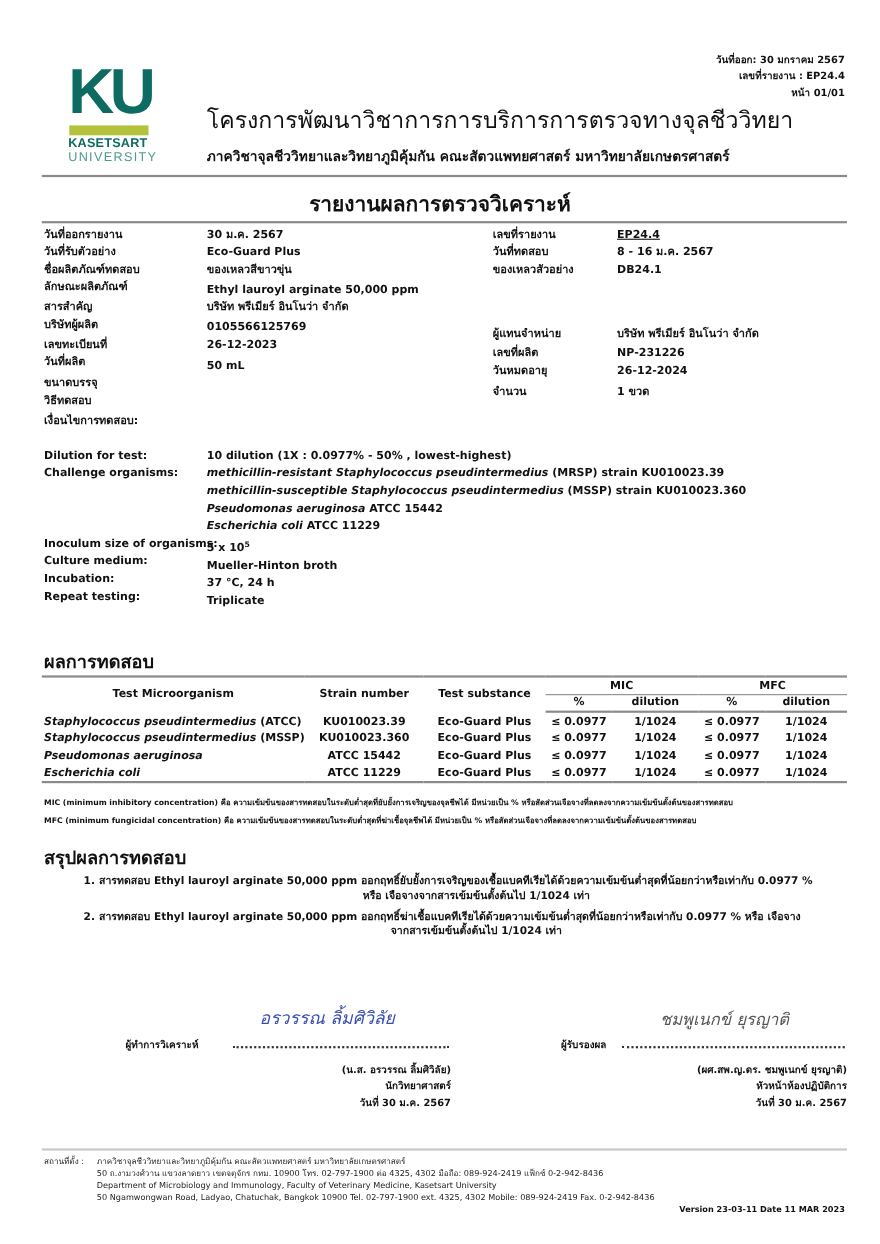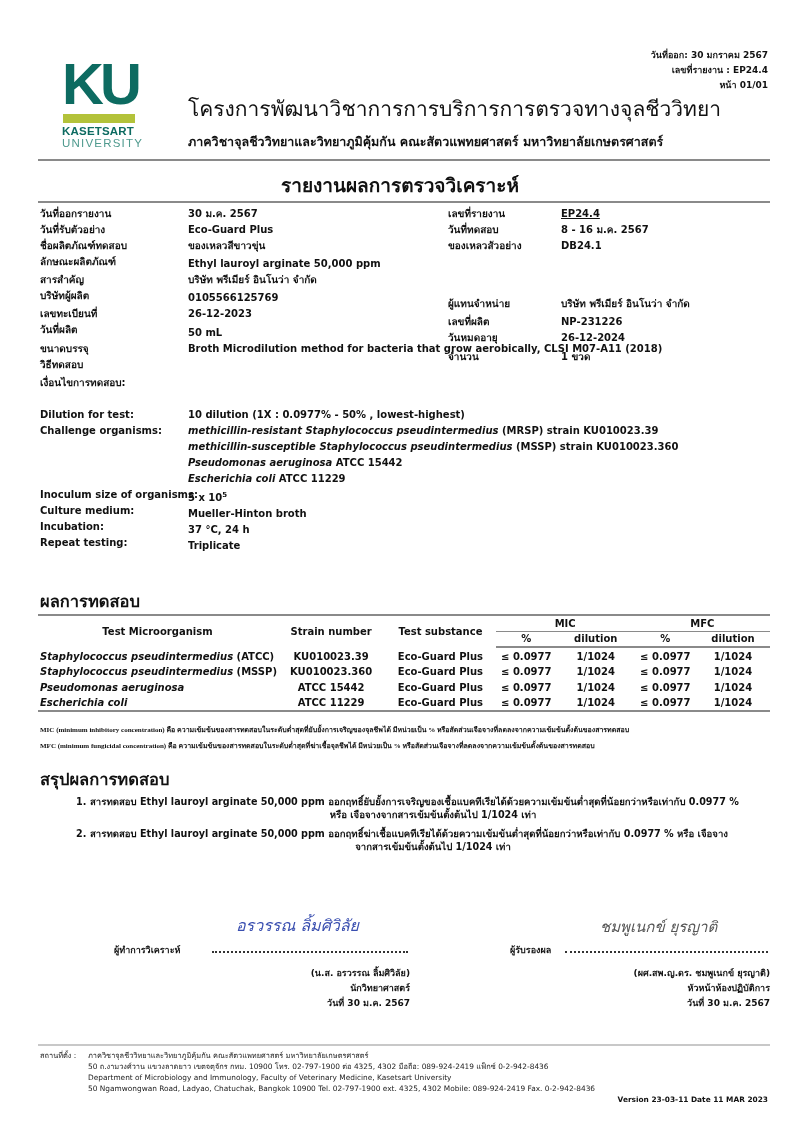--- a/index.html
+++ b/index.html
@@ -39,21 +39,21 @@
     
     table.res { position: absolute; left: 38px; top: 614px; width: 732px; border-collapse: collapse; font-size: 10px; font-weight: bold; }
     table.res th, table.res td { padding: 0; height: 16px; text-align: center; white-space: nowrap; }
     table.res thead tr:first-child th { border-top: 2px solid #8a8a8a; }
     table.res thead tr:last-child th { border-bottom: 2px solid #8a8a8a; }
     table.res th.grp { border-bottom: 1.5px solid #8a8a8a; }
     table.res tbody tr:last-child td { border-bottom: 2px solid #8a8a8a; }
     table.res td.org { text-align: left; padding-left: 2px; }
     table.res tbody tr:first-child td { padding-top: 2px; }
 
-    .note { left: 40px; font-size: 7px; font-weight: bold; white-space: nowrap; line-height: 16px; font-family: Liberation Serif, serif; }
+    .note { left: 40px; font-size: 7px; font-weight: bold; white-space: nowrap; line-height: 16px; }
 
     .conc { left: 76px; font-size: 9.6px; font-weight: bold; line-height: 13px; width: 700px; }
     .conc .n { display: inline-block; width: 14px; }
     .conc .cont { padding-left: 14px; text-align: center; }
 
     .sign-lbl { font-size: 9px; font-weight: bold; white-space: nowrap; }
     .dots { border-bottom: 2px dotted #333; height: 2px; }
     .sig-block { font-size: 9px; font-weight: bold; text-align: right; line-height: 15px; white-space: nowrap; }
     .signature { font-family: "DejaVu Serif", serif; font-style: italic; color: #3a4fb0; white-space: nowrap; }
     .signature2 { font-family: "DejaVu Serif", serif; font-style: italic; color: #555; white-space: nowrap; }
@@ -99,21 +99,20 @@
 </div>
 <div class="abs info val" style="top:206px">
   <div>30 ม.ค. 2567</div>
   <div>Eco-Guard Plus</div>
   <div>ของเหลวสีขาวขุ่น</div>
   <div style="margin-top:2px">Ethyl lauroyl arginate 50,000 ppm</div>
   <div>บริษัท พรีเมียร์ อินโนว่า จำกัด</div>
   <div style="margin-top:2px">0105566125769</div>
   <div>26-12-2023</div>
   <div style="margin-top:3px">50 mL</div>
-  <div>Broth Microdilution method for bacteria that grow aerobically, CLSI M07-A11 (2018)</div>
 </div>
 
 <div class="abs info lbl2" style="top:206px">
   <div>เลขที่รายงาน</div>
   <div>วันที่ทดสอบ</div>
   <div>ของเหลวสัวอย่าง</div>
 </div>
 <div class="abs info val2" style="top:206px">
   <div class="u">EP24.4</div>
   <div>8 - 16 ม.ค. 2567</div>

